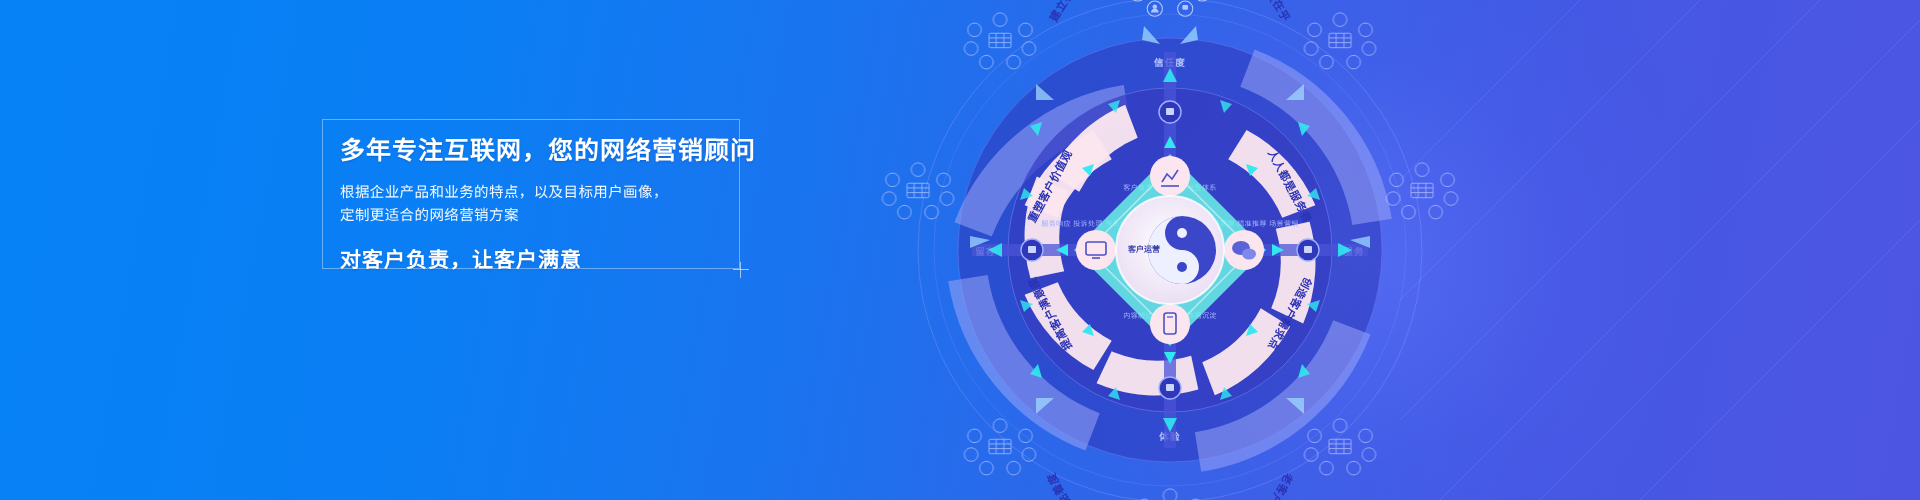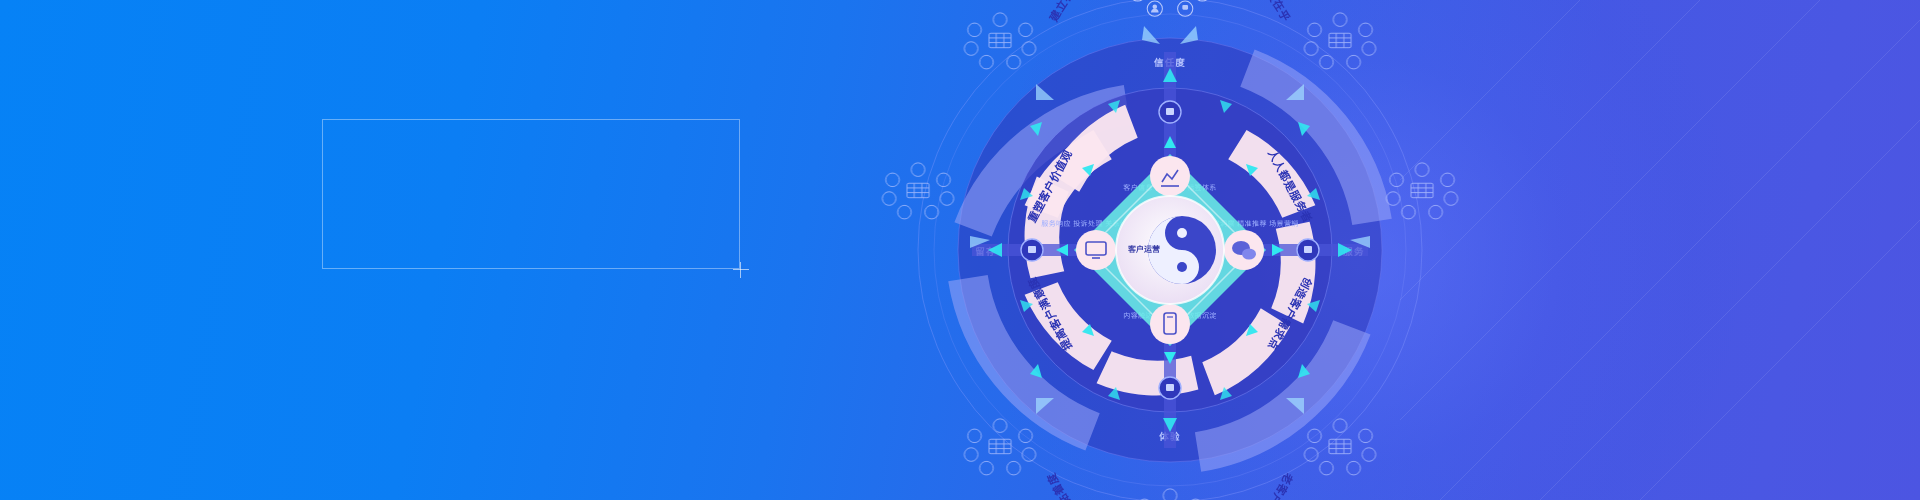--- a/index.html
+++ b/index.html
@@ -107,20 +107,28 @@
       <line x1="0" y1="180" x2="180" y2="0"></line>
     </g>
   </svg>
 
   <div class="copy-box"></div>
   <div class="corner-tick">
     <span class="h"></span>
       <span class="v"></span>
   </div>
 
+  <div class="copy">
+    <h1 class="headline">多年专注互联网，您的网络营销顾问</h1>
+    <div class="sub">
+      <div>根据企业产品和业务的特点，以及目标用户画像，</div>
+      <div>定制更适合的网络营销方案</div>
+    </div>
+    <div class="tagline">对客户负责，让客户满意</div>
+  </div>
 
   <div class="wheel-wrap">
     <svg viewBox="0 0 620 620">
       <defs>
         <radialGradient id="coreG" cx="50%" cy="45%" r="60%">
           <stop offset="0%" stop-color="#ffffff"></stop>
           <stop offset="100%" stop-color="#e9dcf3"></stop>
         </radialGradient>
         <linearGradient id="ringA" x1="0" y1="0" x2="1" y2="1">
           <stop offset="0%" stop-color="#8a8cf5"></stop>

